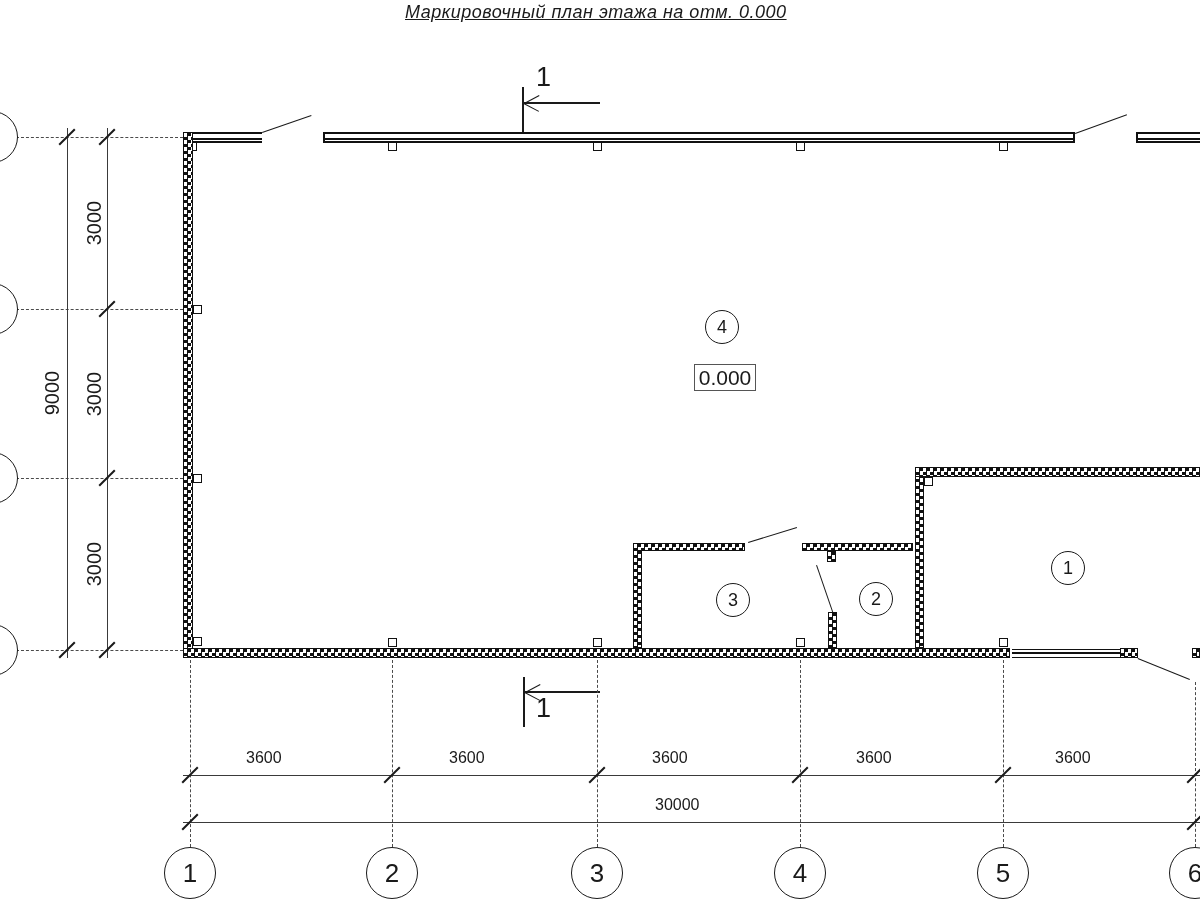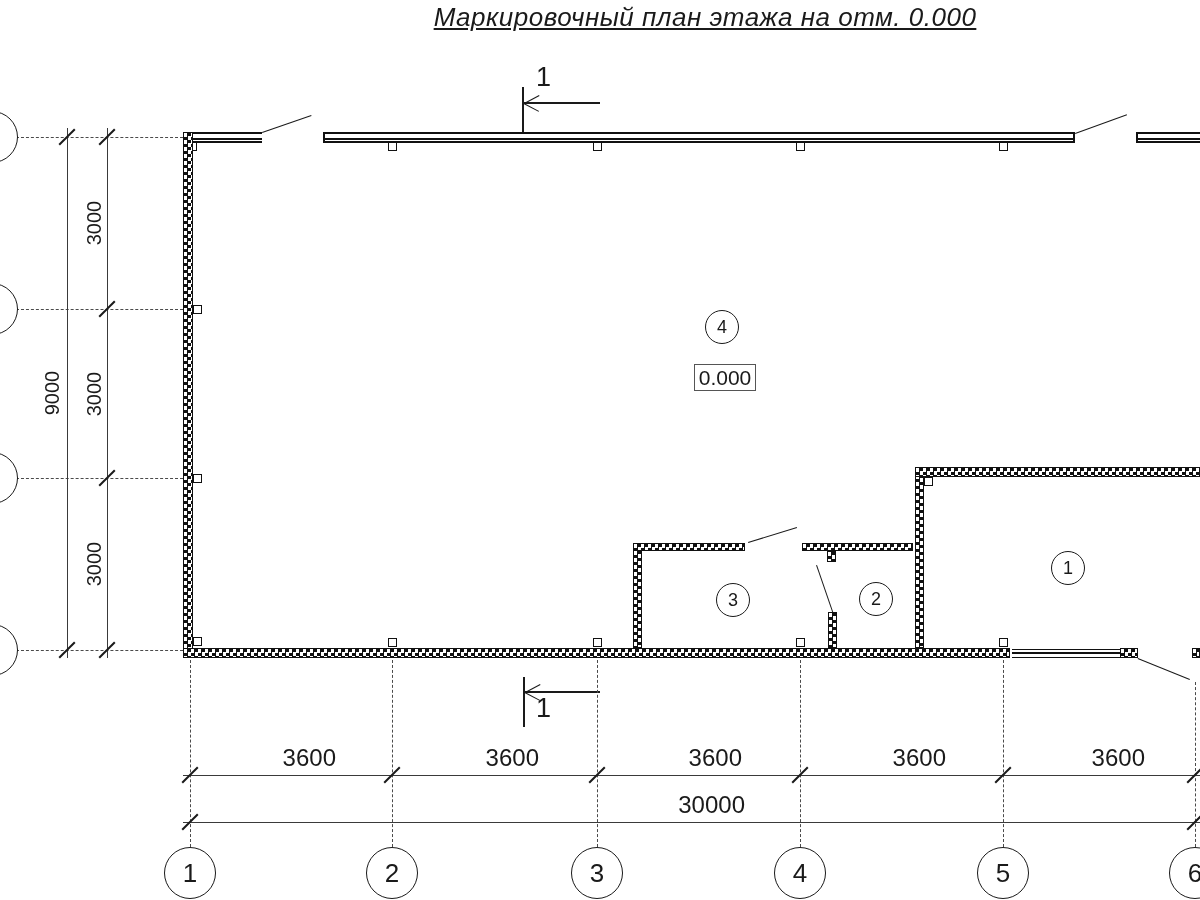--- a/index.html
+++ b/index.html
@@ -16,23 +16,23 @@
   .tick{position:absolute;width:22px;height:0;border-top:2px solid #1a1a1a;transform:rotate(-45deg);}
   .diag{position:absolute;height:0;border-top:1.6px solid #1a1a1a;transform-origin:0 0;}
   .glaz{position:absolute;height:11px;box-sizing:border-box;border-top:2px solid #111;border-bottom:2px solid #111;
         background:linear-gradient(to bottom, transparent 0 4px, #111 4px 5.5px, transparent 5.5px);}
   .glaz2{position:absolute;height:9px;box-sizing:border-box;border-top:1.5px solid #111;border-bottom:1.5px solid #111;
         background:linear-gradient(to bottom, transparent 0 2.5px, #111 2.5px 4px, transparent 4px);}
   .circle{position:absolute;box-sizing:border-box;border:1.6px solid #1a1a1a;border-radius:50%;background:#fff;
           display:flex;align-items:center;justify-content:center;}
   .axcircle{width:52px;height:52px;font-size:26px;}
   .roomcircle{width:34px;height:34px;font-size:18px;}
-  .dimlab{position:absolute;width:90px;text-align:right;font-size:24px;line-height:22px;}
+  .dimlab{position:absolute;width:90px;text-align:left;font-size:16px;line-height:22px;}
   .vlab{position:absolute;width:90px;height:20px;text-align:center;font-size:20px;line-height:20px;transform:rotate(-90deg);}
-  .title{position:absolute;left:405px;top:2px;width:600px;text-align:center;font-size:26px;font-style:italic;
+  .title{position:absolute;left:405px;top:2px;width:600px;text-align:left;font-size:18px;font-style:italic;
          text-decoration:underline;letter-spacing:.5px;}
   .seclab{position:absolute;font-size:27px;line-height:27px;}
   .elevbox{position:absolute;box-sizing:border-box;border:1.2px solid #555;background:#fff;
            display:flex;align-items:center;justify-content:center;font-size:21px;}
 </style>
 </head>
 <body>
 
 <div id="canvas">
 

